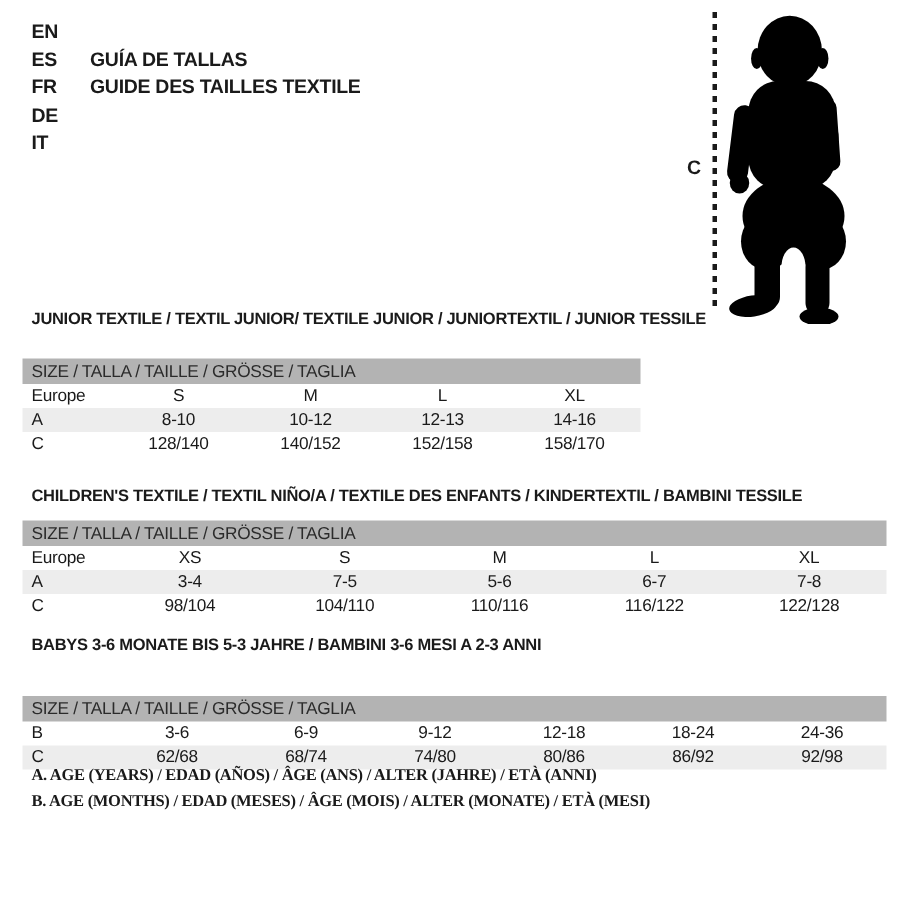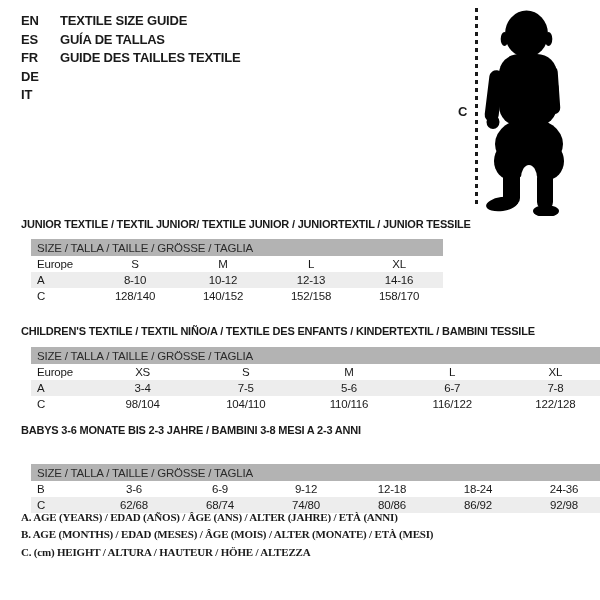--- a/index.html
+++ b/index.html
@@ -34,26 +34,26 @@
     background-image:repeating-linear-gradient(to bottom,var(--text) 0 4px,transparent 4px 8px);
   }
   .c-label{position:absolute;left:8px;top:104px;font-weight:bold;font-size:13px;}
   .silhouette-svg{position:absolute;left:33px;top:4px;color:var(--silhouette);}
 
   
   .section-title{
     position:absolute;left:21px;
     font-weight:bold;font-size:11px;line-height:17px;white-space:nowrap;
   }
-  .title-1{top:216px;text-align:right;}
+  .title-1{top:205px;text-align:right;}
   .title-2{top:323px;}
   .title-3{top:422px;}
 
   
-  .size-table{position:absolute;left:15px;font-size:11.5px;margin-left:16px;}
+  .size-table{position:absolute;left:15px;font-size:11.5px;}
   .table-1{top:239px;width:412px;}
   .table-2{top:347px;width:576px;}
   .table-3{top:464px;width:576px;}
   .t-head{
     height:17px;display:flex;align-items:center;padding-left:6px;
     background:var(--table-header-bg);color:#2b2b2b;white-space:nowrap;
   }
   .t-row{height:16px;display:flex;align-items:center;}
   .t-row .label{width:60px;padding-left:6px;}
   .t-row .cell{flex:1;text-align:center;}
@@ -64,21 +64,20 @@
   .legend-line{font-weight:bold;font-size:11px;line-height:17.3px;white-space:nowrap;}
 </style>
 </head>
 <body>
 
 <div class="page">
 
   <header class="lang-list">
     <div class="lang-row">
       <span class="lang-code">EN</span>
-      <span class="lang-title">TEXTILE SIZE GUIDE</span>
     </div>
     <div class="lang-row">
       <span class="lang-code">ES</span>
       <span class="lang-title">GUÍA DE TALLAS</span>
     </div>
     <div class="lang-row">
       <span class="lang-code">FR</span>
       <span class="lang-title">GUIDE DES TAILLES TEXTILE</span>
     </div>
     <div class="lang-row">
@@ -170,21 +169,21 @@
       <span class="label">C</span>
       <span class="cell">98/104</span>
       <span class="cell">104/110</span>
       <span class="cell">110/116</span>
       <span class="cell">116/122</span>
       <span class="cell">122/128</span>
     </div>
   </div>
 
   <div class="section-title title-3">
-    <div>BABYS 3-6 MONATE BIS 2-3 JAHRE / BAMBINI 3-8 MESI A 2-3 ANNI</div>
+    <div>BABYS 3-6 MONATE BIS 5-3 JAHRE / BAMBINI 3-6 MESI A 2-3 ANNI</div>
   </div>
   <div class="size-table table-3">
     <div class="t-head">SIZE / TALLA / TAILLE / GRÖSSE / TAGLIA</div>
     <div class="t-row">
       <span class="label">B</span>
       <span class="cell">3-6</span>
       <span class="cell">6-9</span>
       <span class="cell">9-12</span>
       <span class="cell">12-18</span>
       <span class="cell">18-24</span>
@@ -197,16 +196,15 @@
       <span class="cell">74/80</span>
       <span class="cell">80/86</span>
       <span class="cell">86/92</span>
       <span class="cell">92/98</span>
     </div>
   </div>
 
   <footer class="legend">
     <div class="legend-line">A. AGE (YEARS) / EDAD (AÑOS) / ÂGE (ANS) / ALTER (JAHRE) / ETÀ (ANNI)</div>
     <div class="legend-line">B. AGE (MONTHS) / EDAD (MESES) / ÂGE (MOIS) / ALTER (MONATE) / ETÀ (MESI)</div>
-    <div class="legend-line">C. (cm) HEIGHT / ALTURA / HAUTEUR / HÖHE / ALTEZZA</div>
   </footer>
 
 </div>
 
 </body></html>

